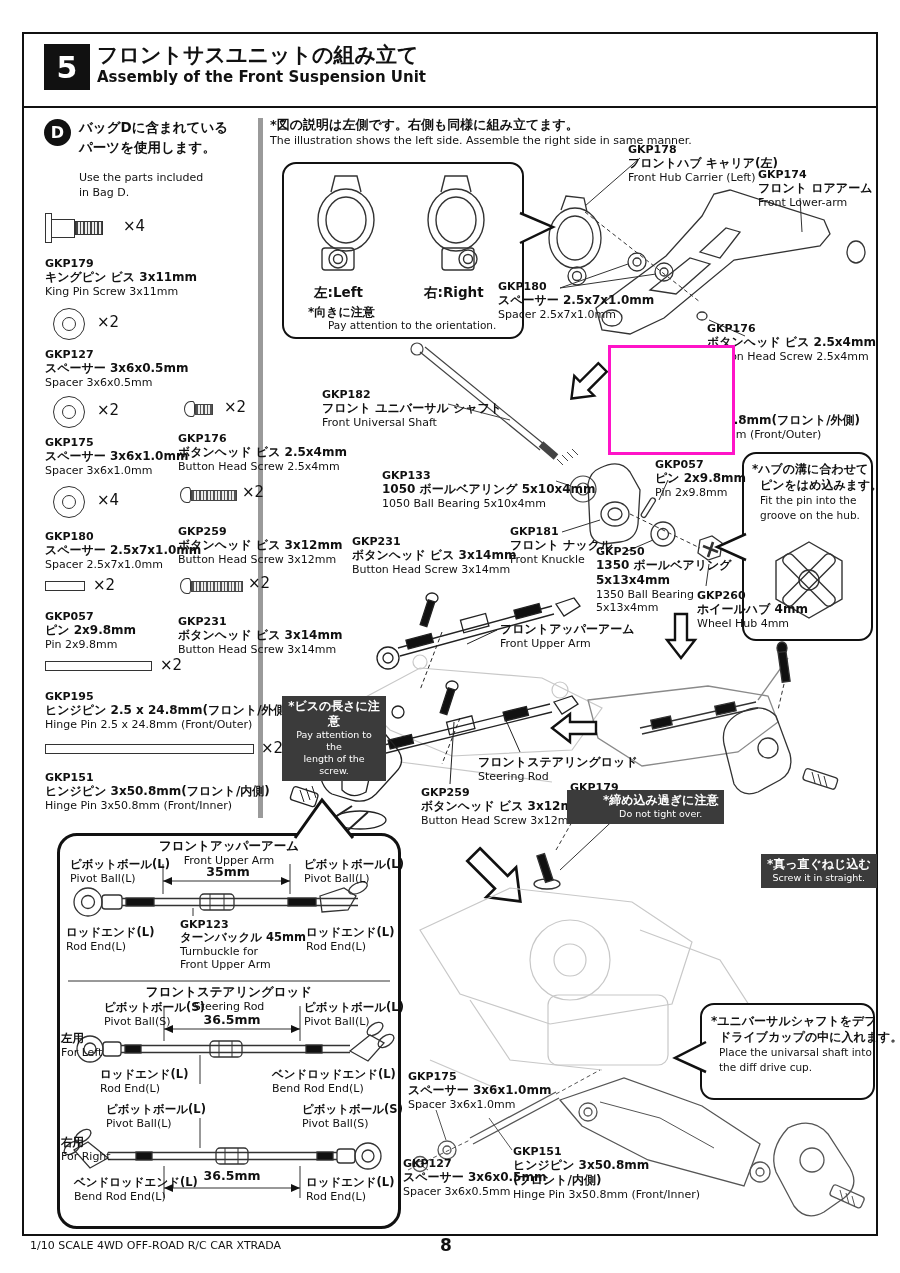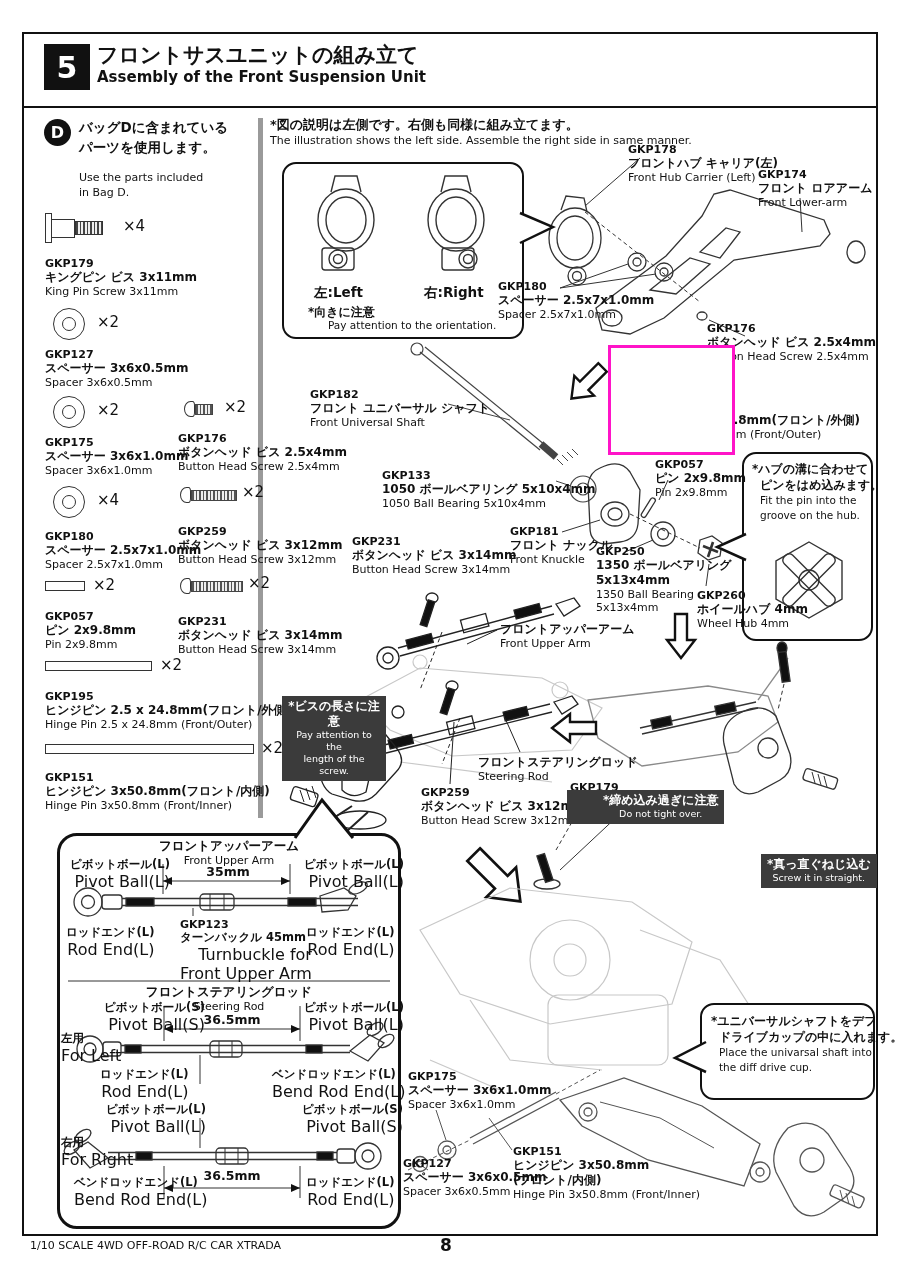--- a/index.html
+++ b/index.html
@@ -54,21 +54,21 @@
   .bh-shaft{height:9px;border:1px solid #444;
      background:repeating-linear-gradient(90deg,#555 0 1.5px,#eee 1.5px 3.5px);}
   
   #highlight-box{left:608px;top:345px;width:121px;height:104px;background:#fff;
      border:3px solid #ff14c8;z-index:6;}
   
   #detail-box{left:57px;top:833px;width:338px;height:390px;border:3px solid #111;border-radius:20px;
      background:#fff;z-index:3;}
   .db-lbl{position:absolute;line-height:1.2;white-space:nowrap;z-index:3;}
   .db-lbl .j{display:block;font-size:11.5px;font-weight:bold;}
-  .db-lbl .e{display:block;font-size:16px;text-align:right;}
+  .db-lbl .e{display:block;font-size:11px;}
   .db-lbl .c{display:block;font-size:11px;font-weight:bold;}
   .db-title{position:absolute;left:0;right:0;text-align:center;z-index:3;line-height:1.25;}
   .db-title .j{display:block;font-size:12.5px;font-weight:bold;}
   .db-title .e{display:block;font-size:11px;}
   .dim{position:absolute;text-align:center;font-size:12.5px;font-weight:bold;z-index:3;}
   
   .co-text{position:absolute;line-height:1.35;z-index:5;white-space:nowrap;}
   .co-text .j{display:block;font-size:12px;font-weight:bold;}
   .co-text .j2{display:block;font-size:12px;font-weight:bold;padding-left:8px;}
   .co-text .e{display:block;font-size:10.5px;padding-left:8px;}
@@ -437,21 +437,21 @@
 <div class="lbl" style="left:707px;top:322px;">
   <span class="c">GKP176</span>
   <span class="j">ボタンヘッド ビス 2.5x4mm</span>
   <span class="e">Button Head Screw 2.5x4mm</span>
 </div>
 <div class="lbl" style="left:614px;top:400px;">
   <span class="c">GKP195</span>
   <span class="j">ヒンジピン 2.5 x 24.8mm(フロント/外側)</span>
   <span class="e">Hinge Pin 2.5 x 24.8mm (Front/Outer)</span>
 </div>
-<div class="lbl" style="left:310px;top:388px;">
+<div class="lbl" style="left:322px;top:388px;">
   <span class="c">GKP182</span>
   <span class="j">フロント ユニバーサル シャフト</span>
   <span class="e">Front Universal Shaft</span>
 </div>
 <div class="lbl" style="left:382px;top:469px;">
   <span class="c">GKP133</span>
   <span class="j">1050 ボールベアリング 5x10x4mm</span>
   <span class="e">1050 Ball Bearing 5x10x4mm</span>
 </div>
 <div class="lbl" style="left:655px;top:458px;">

